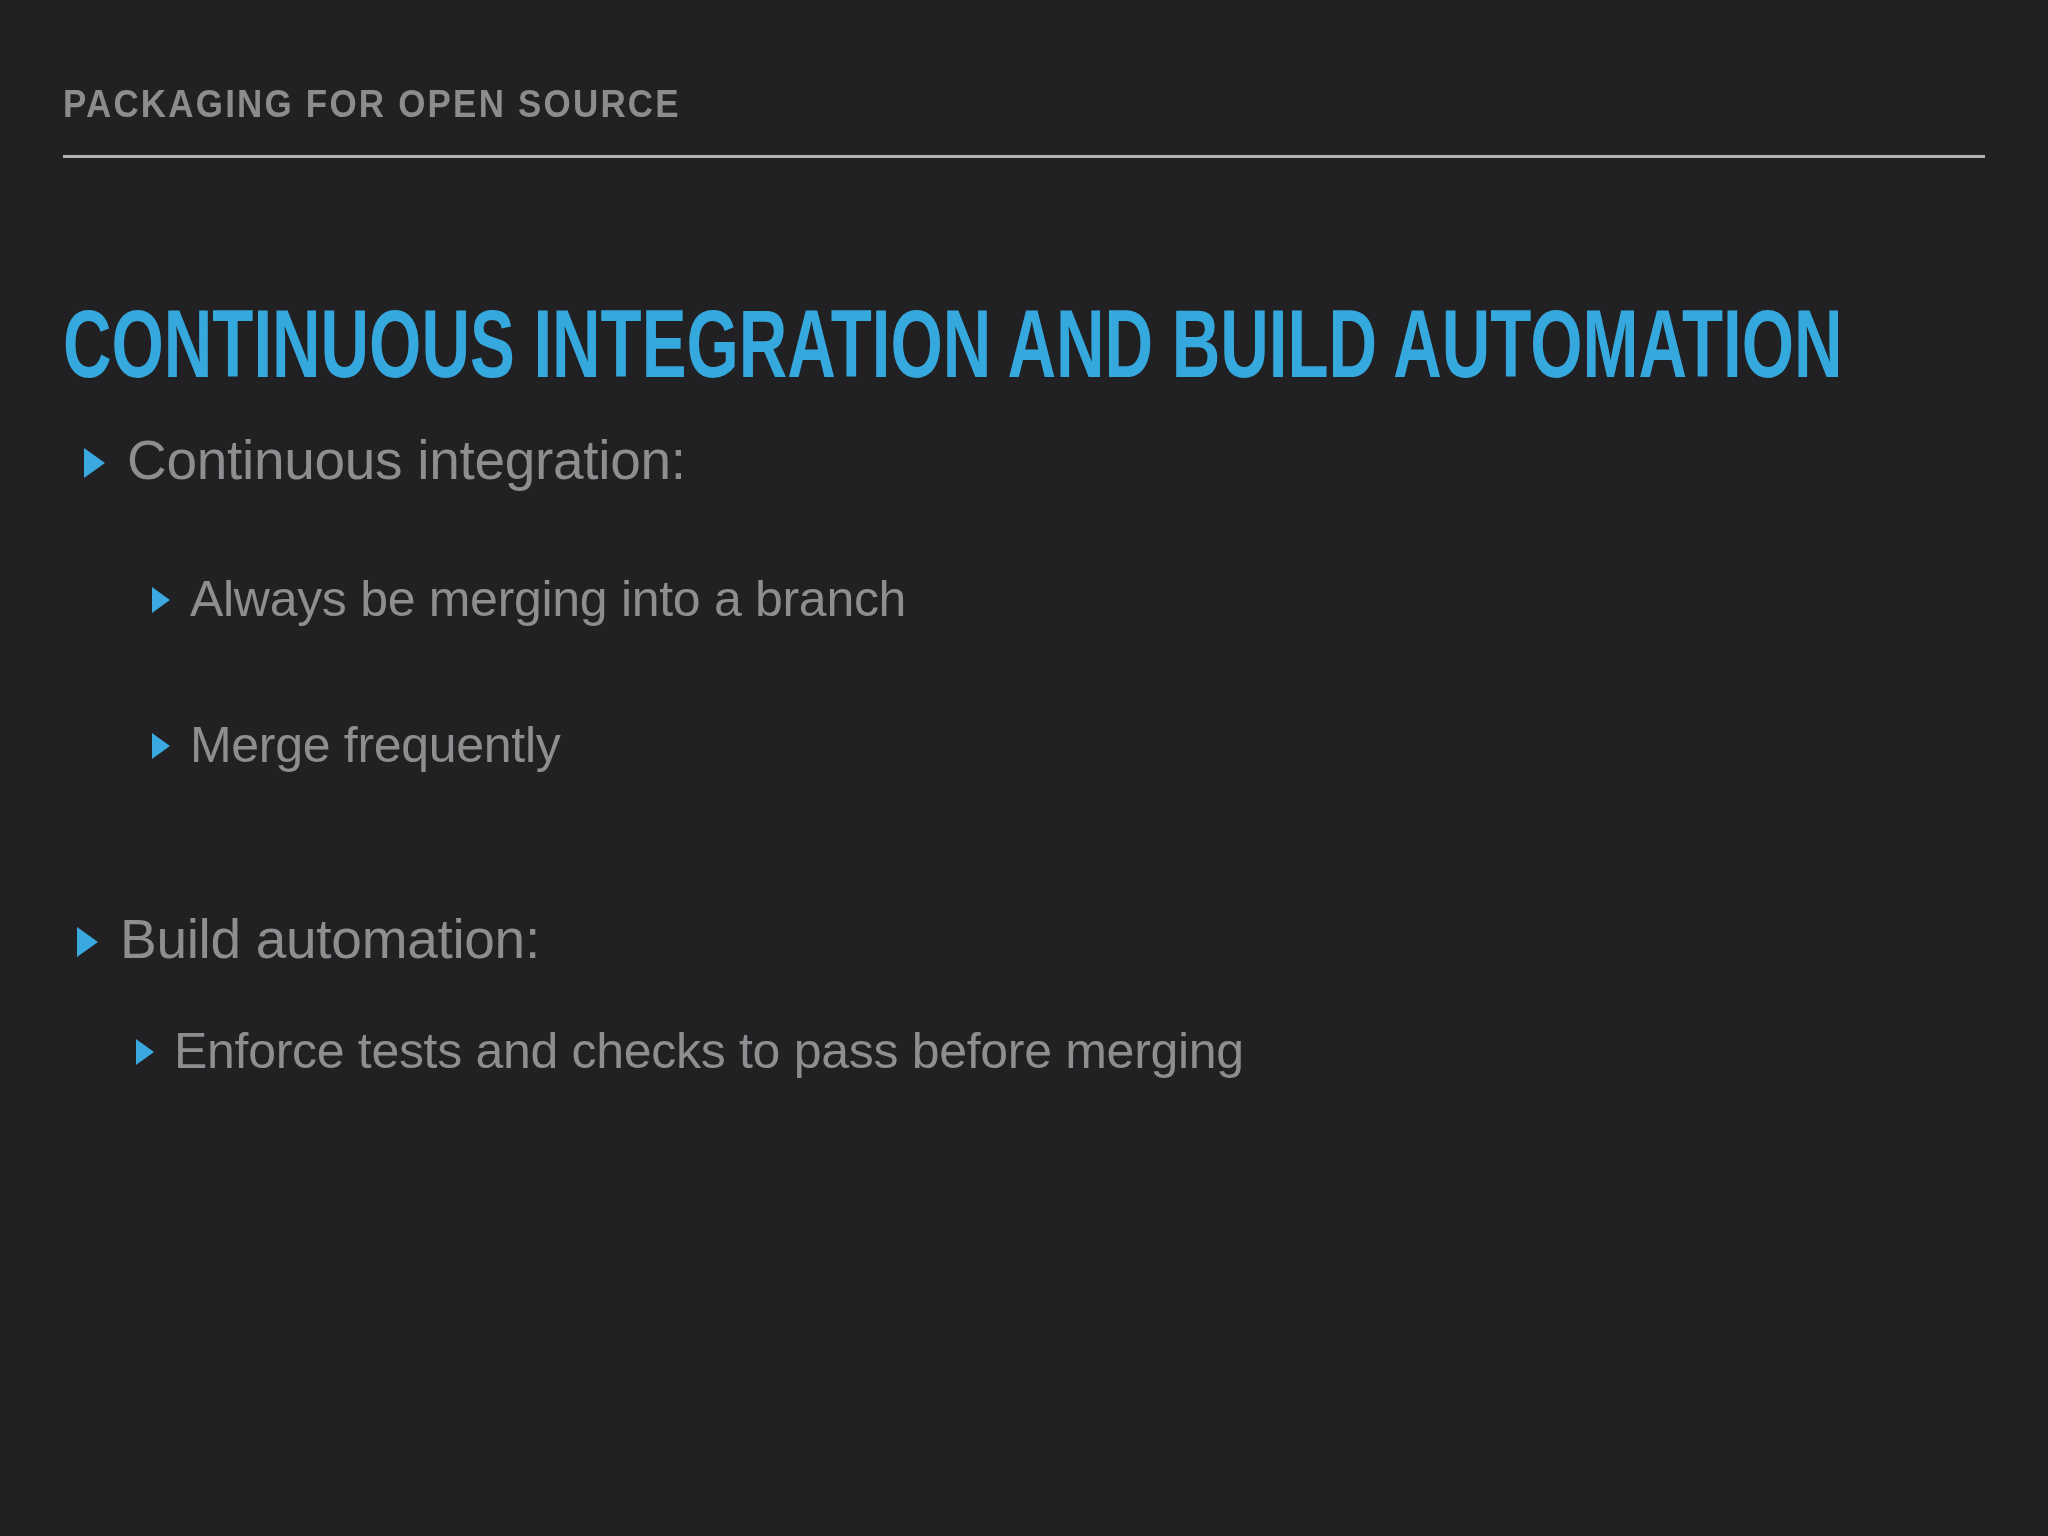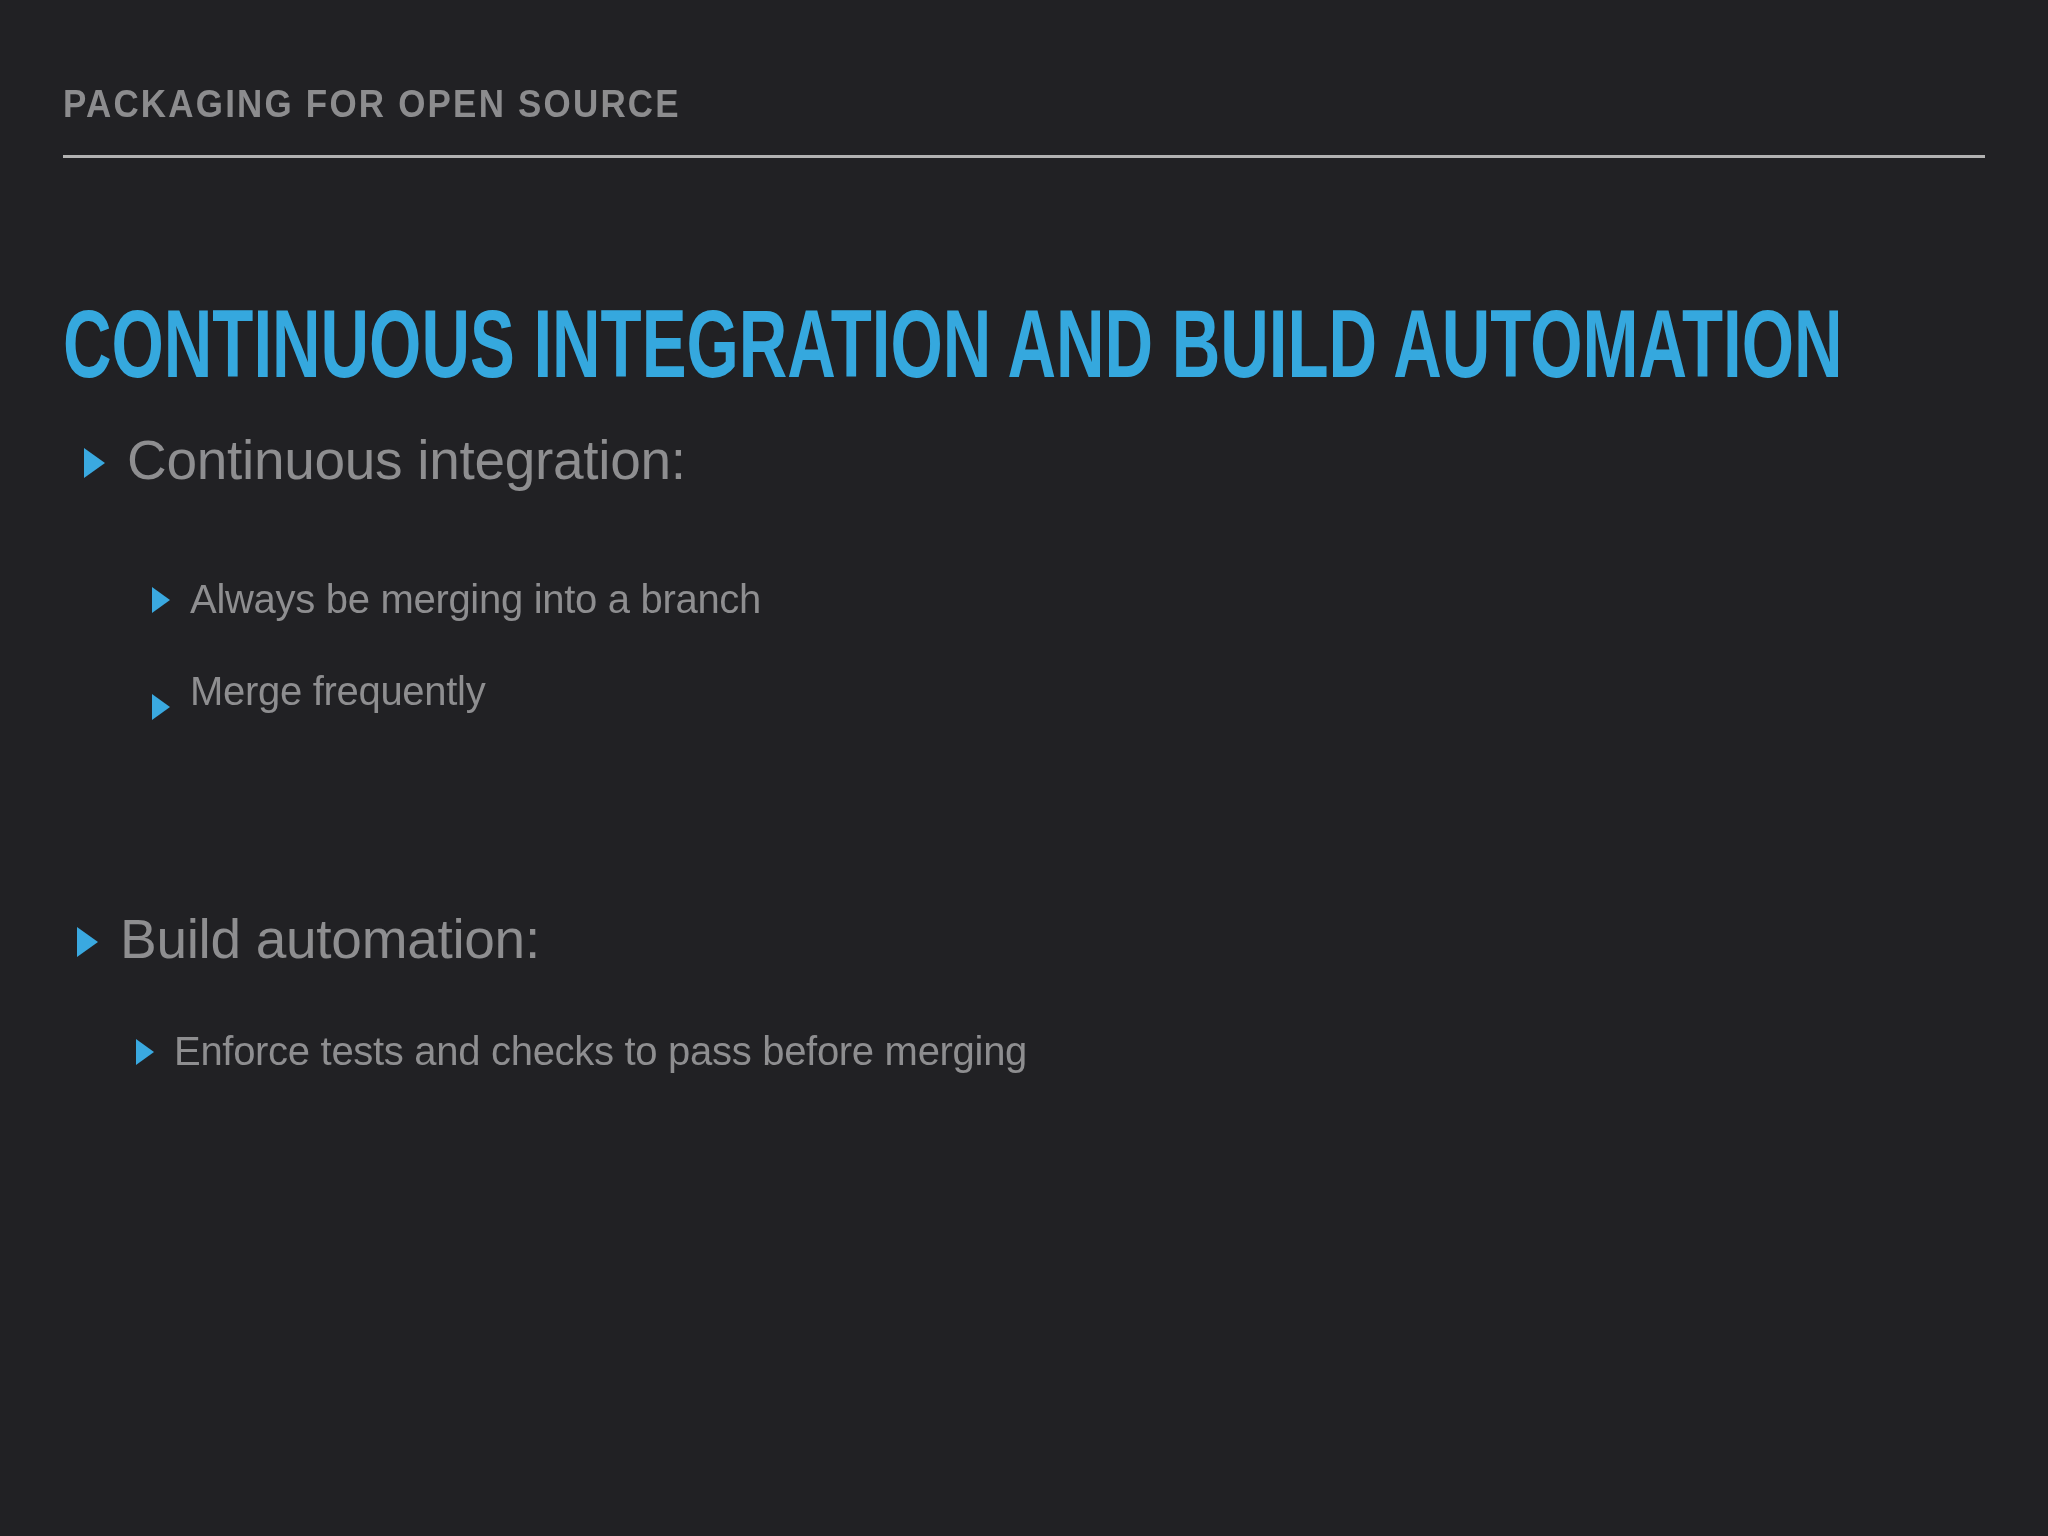--- a/index.html
+++ b/index.html
@@ -106,29 +106,29 @@
     font-weight: 400;
   }
 
   .lvl1 .bullet-text {
     font-size: 55px;
     line-height: 62px;
     letter-spacing: -0.3px;
   }
 
   .lvl2 .bullet-text {
-    font-size: 40px;
+    font-size: 50px;
     line-height: 58px;
     letter-spacing: -0.3px;
   }
 
   
   #row-0 { left: 84px;  top: 429px; }
   #row-1 { left: 152px; top: 570px; }
-  #row-2 { left: 152px; top: 662px; align-items: flex-end; }
+  #row-2 { left: 152px; top: 716px; }
   #row-3 { left: 77px;  top: 908px; }
   #row-4 { left: 136px; top: 1022px; }
 </style>
 </head>
 <body>
 
 <div class="slide">
 
   <div class="kicker">PACKAGING FOR OPEN SOURCE</div>
 

